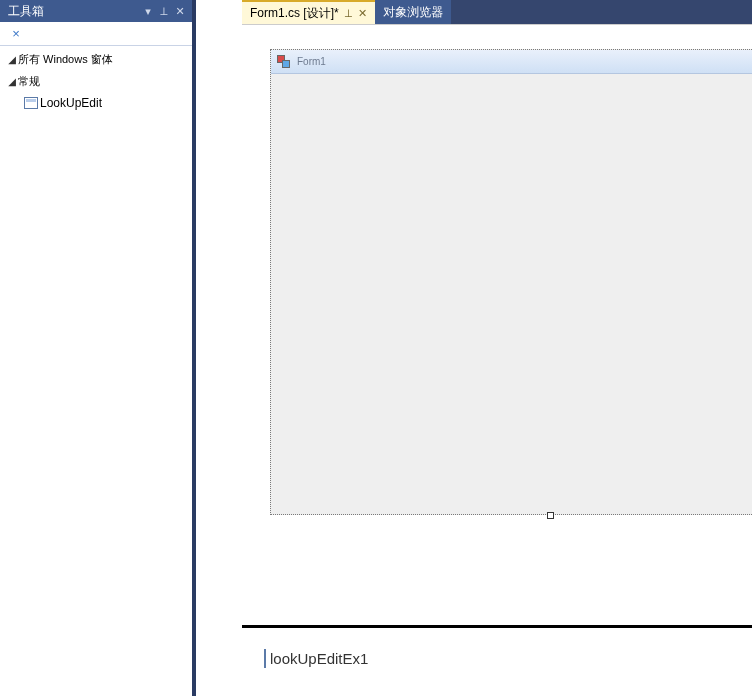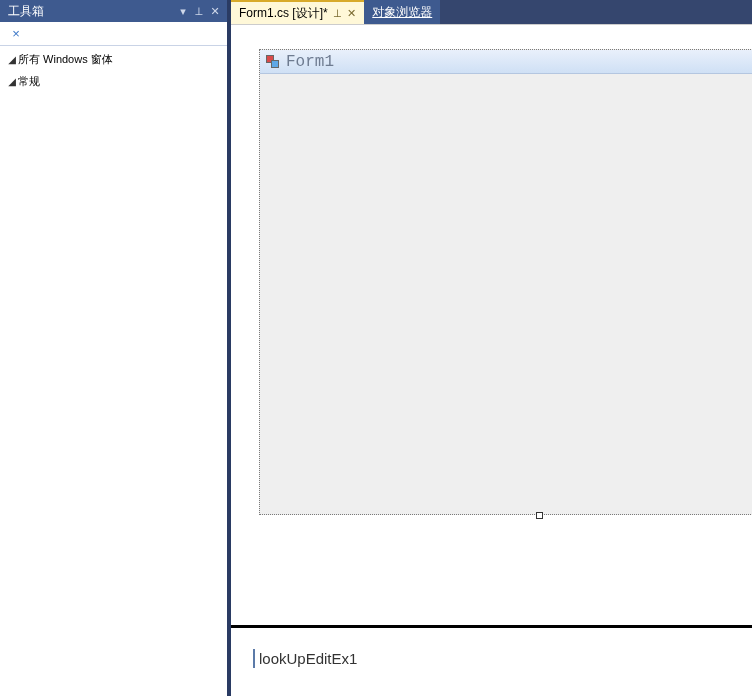--- a/index.html
+++ b/index.html
@@ -8,21 +8,21 @@
   font-size: 12px;
   width: 752px;
   height: 696px;
   overflow: hidden;
   background: #2a3b63;
   display: flex;
 }
 
 
 .toolbox {
-  width: 231px;
+  width: 196px;
   height: 100%;
   background: #fff;
   border-right: 4px solid #2a3b63;
   display: flex;
   flex-direction: column;
 }
 .toolbox-header {
   height: 22px;
   background: #3e5a8f;
   color: #fff;
@@ -110,20 +110,21 @@
   background: #b9cdea;
 }
 
 
 .main {
   flex: 1;
   height: 100%;
   display: flex;
   flex-direction: column;
   background: #fff;
+  padding-left: 46px;
 }
 
 .tabstrip {
   height: 24px;
   background: #35466e;
   display: flex;
   align-items: flex-end;
 }
 .tab {
   height: 24px;
@@ -134,21 +135,20 @@
   cursor: pointer;
 }
 .tab.active {
   background: #fff8d8;
   color: #000;
   border-top: 2px solid #d8aa2a;
 }
 .tab.inactive {
   background: #3e5a8f;
   color: #fff;
-  text-decoration: underline;
 }
 .tab .pin, .tab .close {
   margin-left: 6px;
   color: #7a6a2f;
   font-size: 11px;
 }
 
 .designer {
   flex: 1;
   background: #fff;
@@ -176,21 +176,21 @@
 .form-titlebar .form-icon {
   width: 14px; height: 14px;
   margin-right: 6px;
   position: relative;
 }
 .form-titlebar .form-icon .sq {
   position: absolute; width: 8px; height: 8px; border: 1px solid #666;
 }
 .form-titlebar .form-icon .sq.a { left: 0; top: 0; background: #d94a4a; }
 .form-titlebar .form-icon .sq.b { left: 5px; top: 5px; background: #5fa8e6; }
-.form-titlebar .caption { color: #6e7b90; font-size: 16px; font-family: Liberation Mono, monospace; }
+.form-titlebar .caption { color: #6e7b90; font-size: 10px; }
 
 .resize-handle {
   position: absolute;
   width: 7px; height: 7px;
   background: #fff;
   border: 1px solid #333;
 }
 .resize-handle.south { left: calc(28px + 280px - 3px); top: calc(24px + 466px - 3px); }
 
 .tray-divider {
@@ -238,20 +238,26 @@
 
   <div class="tree">
     <div class="tree-group">
       <span class="arrow">◢</span>
       <span class="label">所有 Windows 窗体</span>
     </div>
 
     <div class="tree-group">
       <span class="arrow">◢</span>
       <span class="label">常规</span>
+    </div>
+    <div class="tree-item">
+      <span class="item-icon">
+          <span class="comp-glyph"></span>
+        </span>
+      <span class="label">LookUpEdit</span>
     </div>
   </div>
 </div>
 
 <div class="main">
 
   <div class="tabstrip">
     <div class="tab active">
       <span>Form1.cs [设计]*</span>
       <span class="pin pin-glyph"></span>

